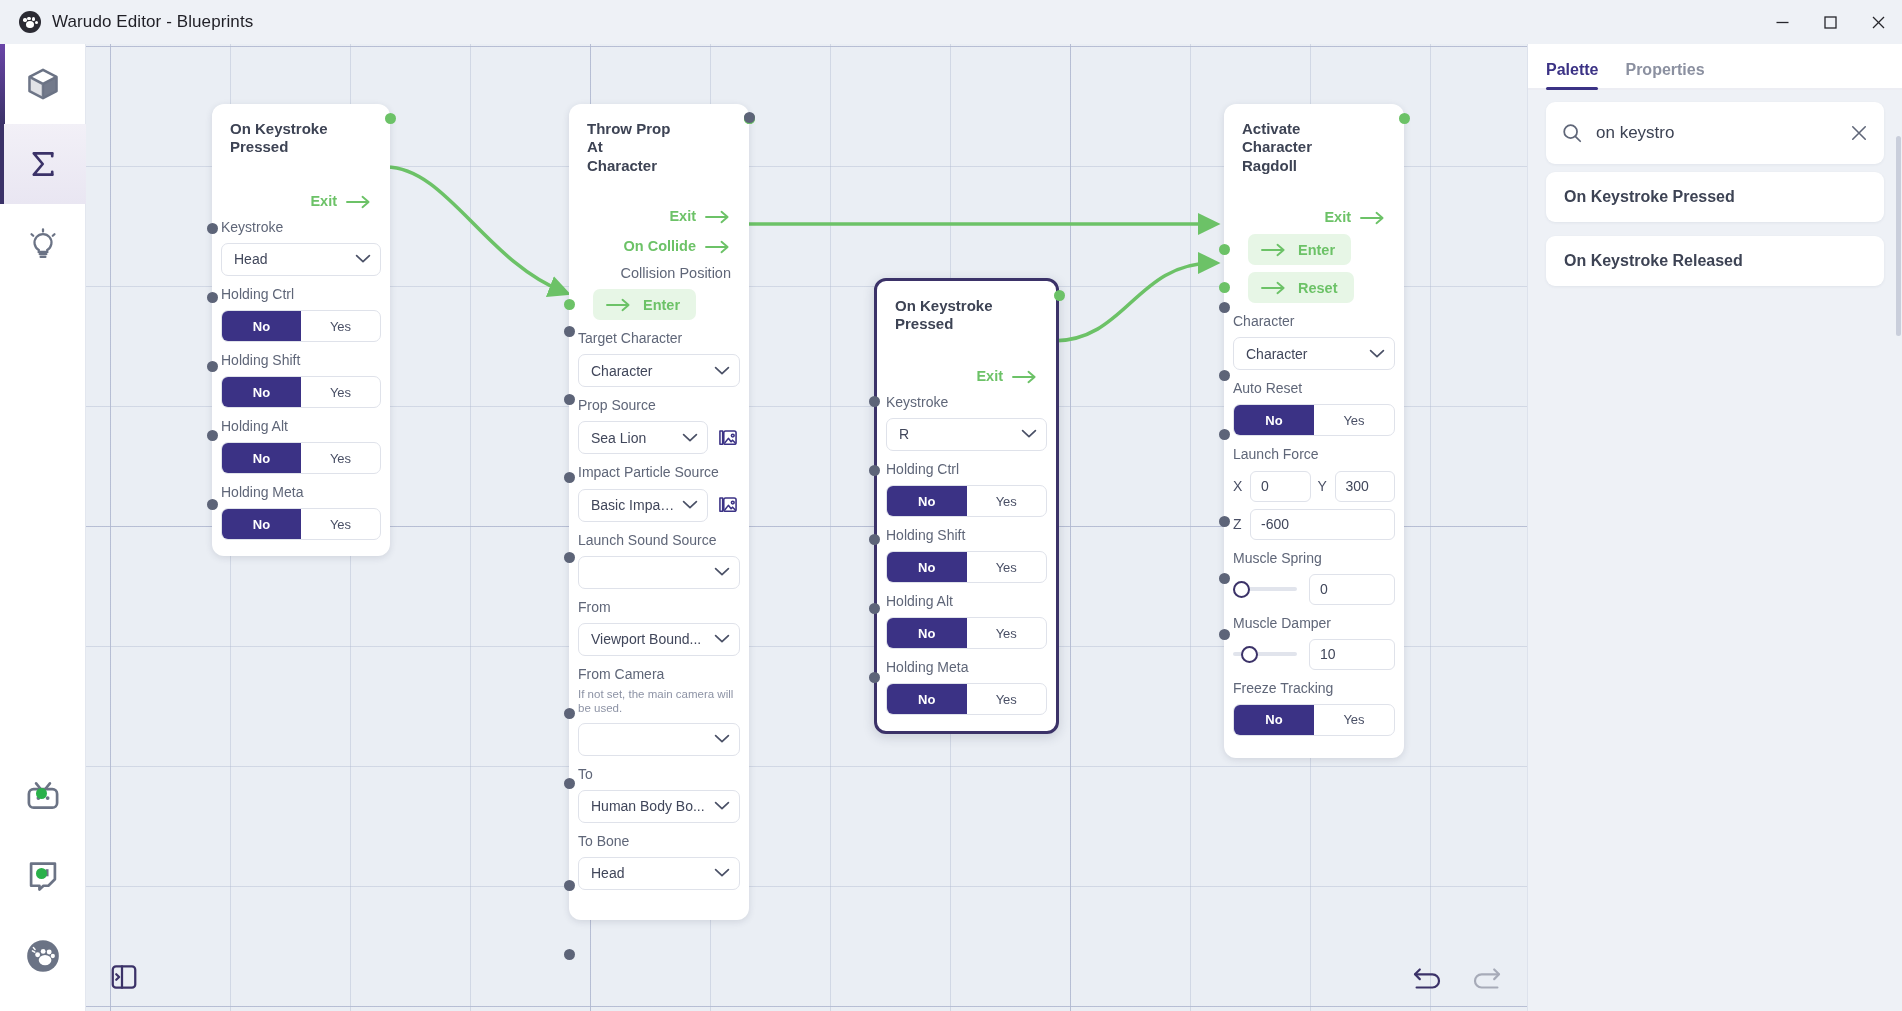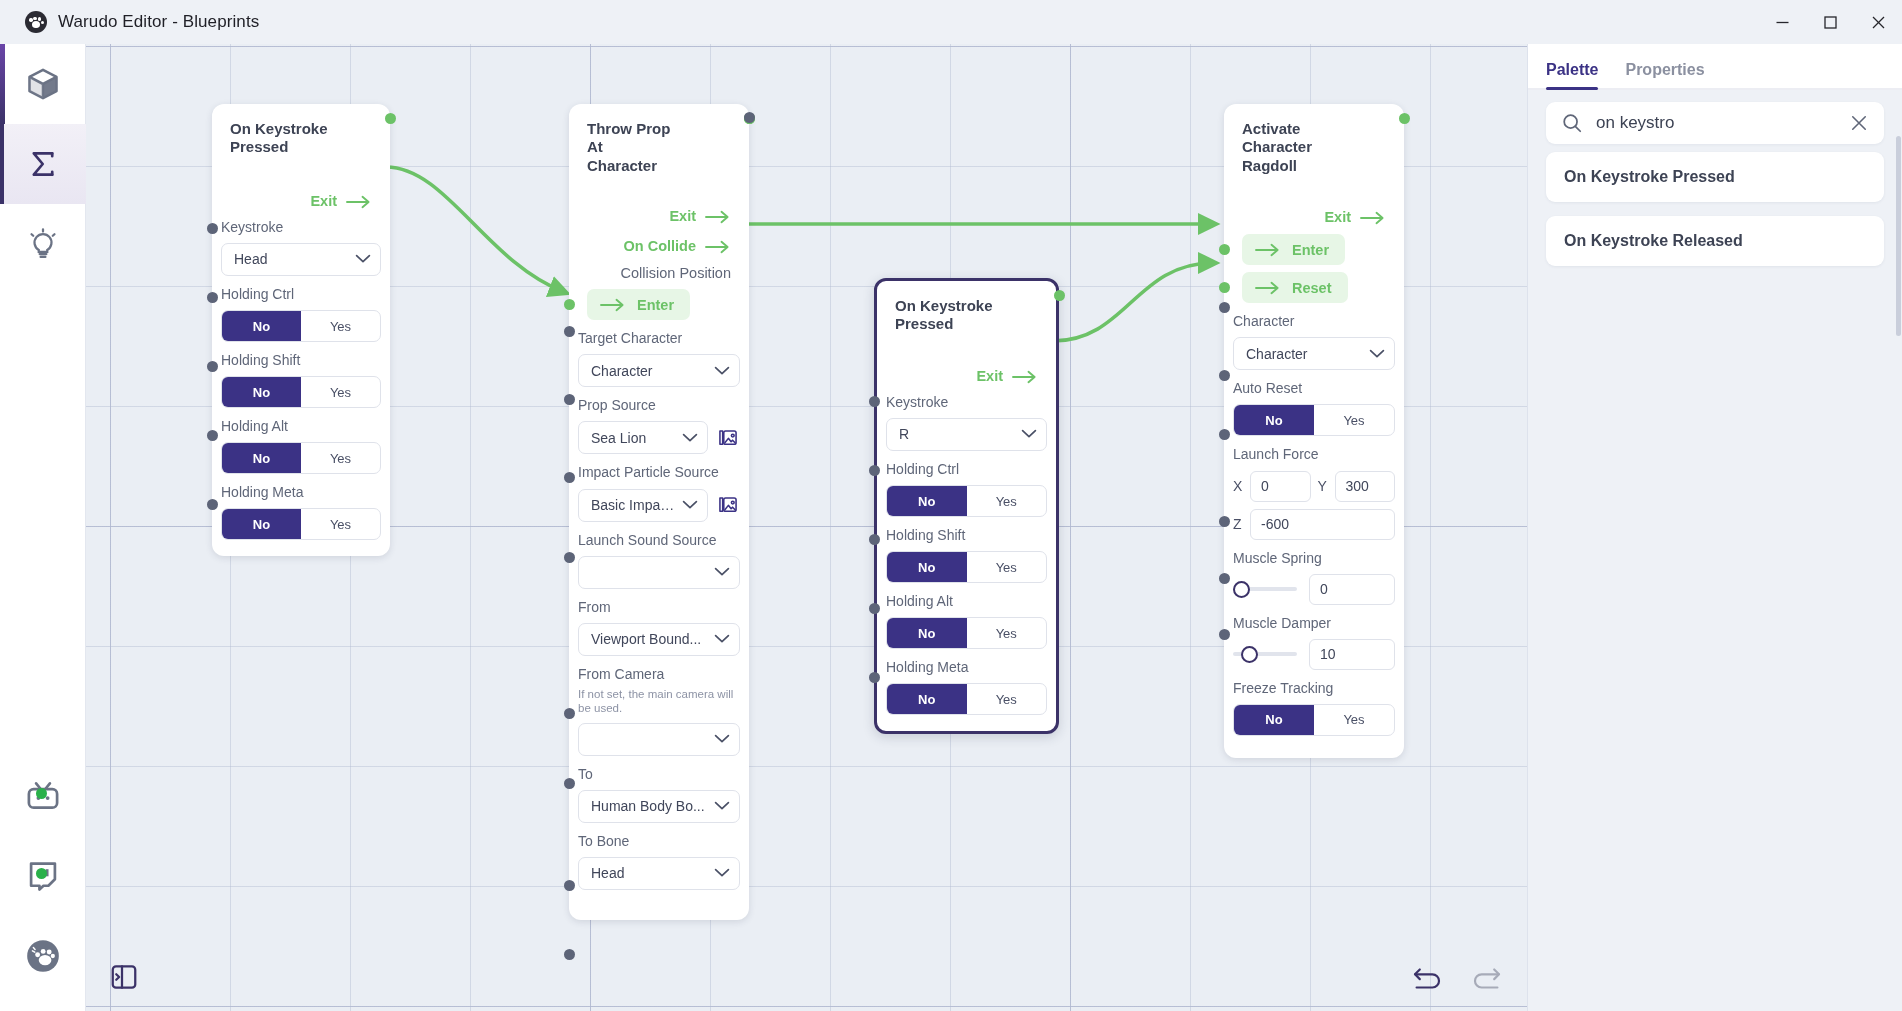--- a/index.html
+++ b/index.html
@@ -12,21 +12,21 @@
   }
 
   
   .titlebar {
     position: absolute; top: 0; left: 0;
     width: 1902px; height: 44px;
     background: #eef1f6;
     display: flex; align-items: center;
     z-index: 100;
   }
-  .tb-left { display: flex; align-items: center; padding-left: 25px; gap: 11px; text-align: center; }
+  .tb-left { display: flex; align-items: center; padding-left: 19px; gap: 11px; text-align: center; }
   .app-logo {
     width: 22px; height: 22px; border-radius: 50%;
     background: #2b2b33; position: relative; flex: none;
   }
   .app-logo .paw-b { position: absolute; background: #fff; border-radius: 50%; }
   .app-logo .p1 { width: 8px; height: 7px; left: 7px; top: 10px; border-radius: 50% 50% 45% 45%; }
   .app-logo .p2 { width: 3.4px; height: 3.4px; left: 4.4px; top: 7.4px; }
   .app-logo .p3 { width: 3.4px; height: 3.4px; left: 8.4px; top: 5.6px; }
   .app-logo .p4 { width: 3.4px; height: 3.4px; left: 12.6px; top: 6.4px; }
   .app-logo .p5 { width: 3px; height: 3px; left: 15.6px; top: 10px; }
@@ -101,21 +101,21 @@
     display: flex; align-items: flex-end; justify-content: flex-end;
     gap: 9px; padding: 0 18px; height: 30px;
     color: #6cc267; font-size: 14.5px; font-weight: 600;
   }
   .flow-out.plain { color: #5f6678; font-weight: 500; }
   .arrow-r { display: inline-block; }
   .flow-in {
     display: inline-flex; align-items: center; gap: 11px;
     background: #e7f6e6; border-radius: 7px;
     color: #6cc267; font-size: 14.5px; font-weight: 600;
-    height: 31px; padding: 0 16px 0 13px; margin-left: 18px;
+    height: 31px; padding: 0 16px 0 13px; margin-left: 24px;
   }
   .field { padding: 0 9px; margin-top: 10px; }
   .field-label { font-size: 14px; color: #5f6678; margin-bottom: 7px; line-height: 1.22; }
   .field-hint { font-size: 11.5px; color: #8d93a5; line-height: 1.25; margin: -3px 0 7px 0; }
   .select {
     height: 33px; border: 1px solid #dfe2ea; border-radius: 7px;
     background: #fff; display: flex; align-items: center;
     padding: 0 9px 0 12px; font-size: 14px; color: #40465a;
     position: relative; overflow: hidden; white-space: nowrap;
   }
@@ -182,21 +182,21 @@
     font-size: 16px; font-weight: bold; color: #8b90a0;
     padding-bottom: 9px; position: relative;
   }
   .rtab.active { color: #3b3285; }
   .rtab.active::after {
     content: ""; position: absolute; left: 0; right: 0; bottom: -2px;
     height: 3px; background: #3b3285; border-radius: 2px;
   }
   .search-wrap { padding: 12px 18px 8px 18px; }
   .searchbox {
-    height: 42px; background: #fff; border-radius: 9px;
+    height: 62px; background: #fff; border-radius: 9px;
     display: flex; align-items: center; gap: 13px; padding: 0 15px;
     box-shadow: 0 1px 3px rgba(40,50,80,.06);
   }
   .search-input {
     flex: 1; border: none; outline: none; font-size: 17px;
     color: #3d4354; background: transparent;
     font-family: "Liberation Sans", sans-serif;
   }
   .search-input::placeholder { color: #9aa0b0; }
   .sec-head { font-size: 18px; color: #8b90a0; padding: 14px 24px 8px 24px; }

